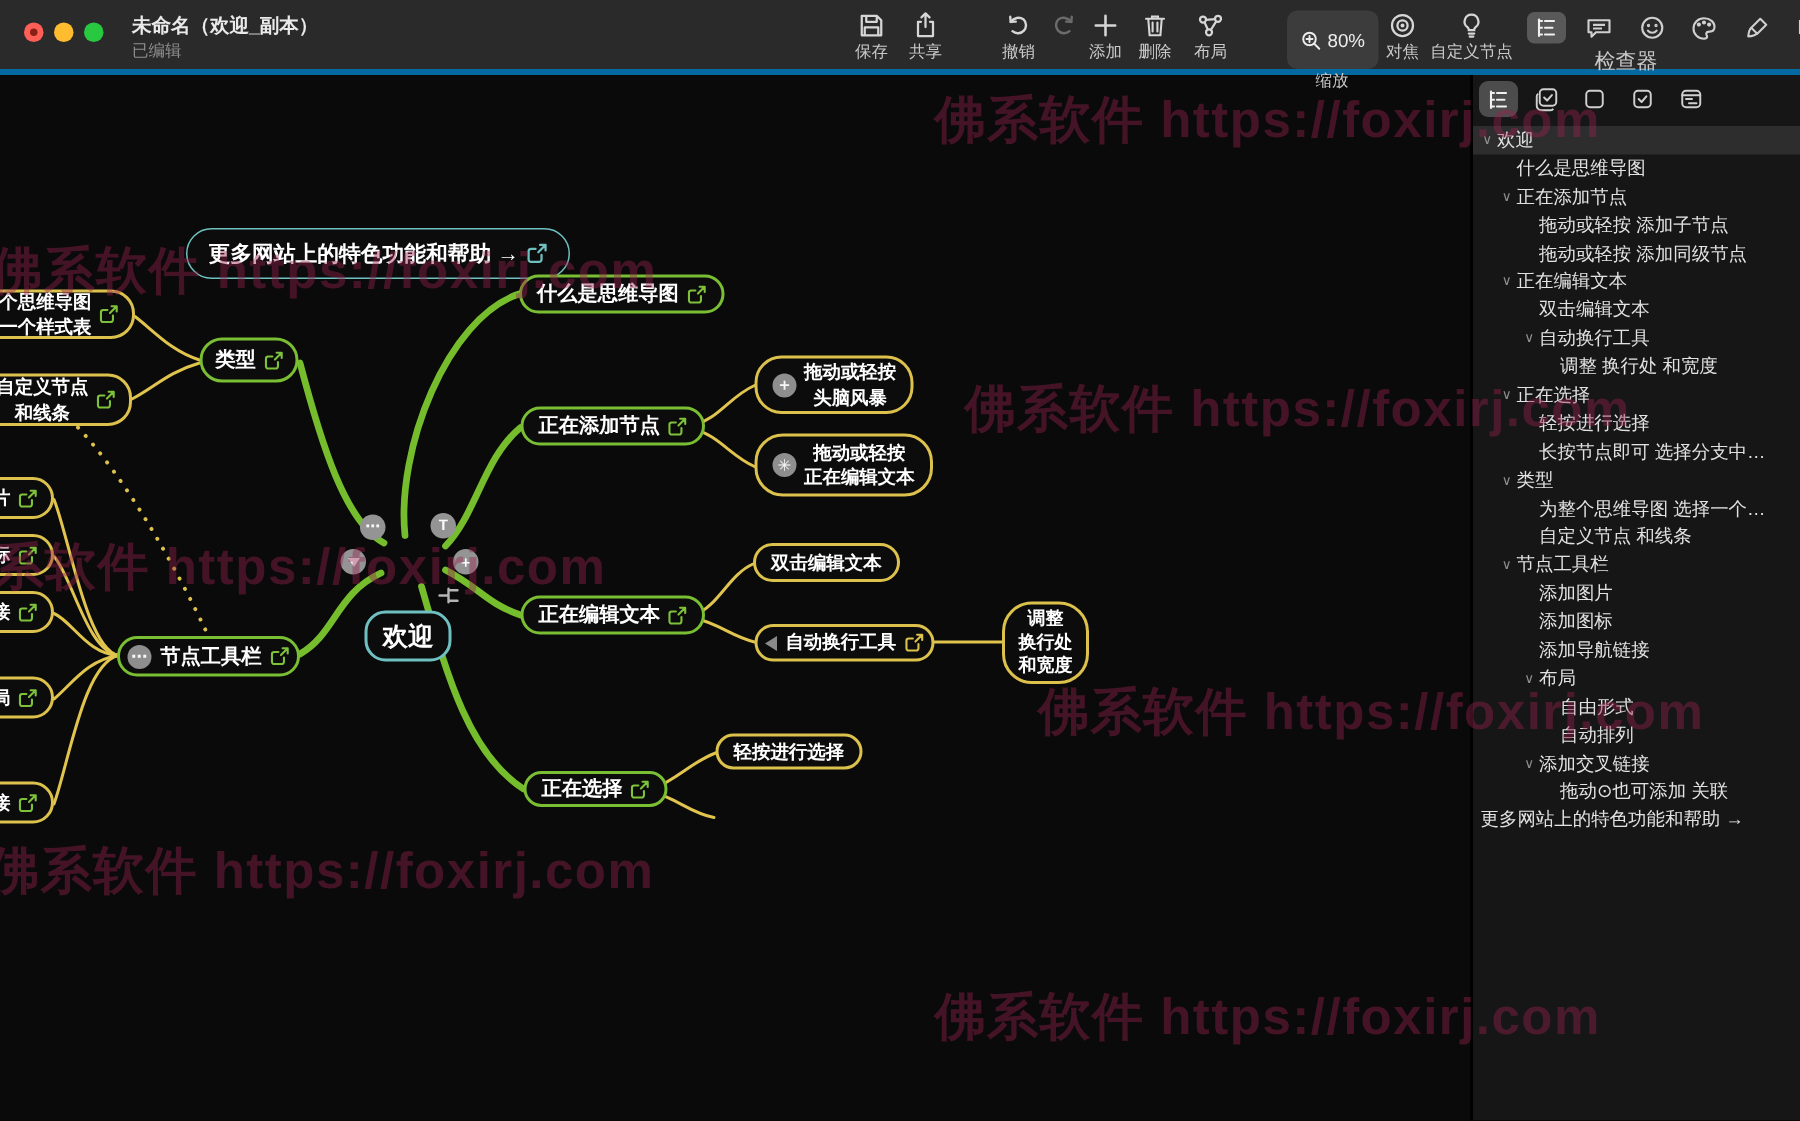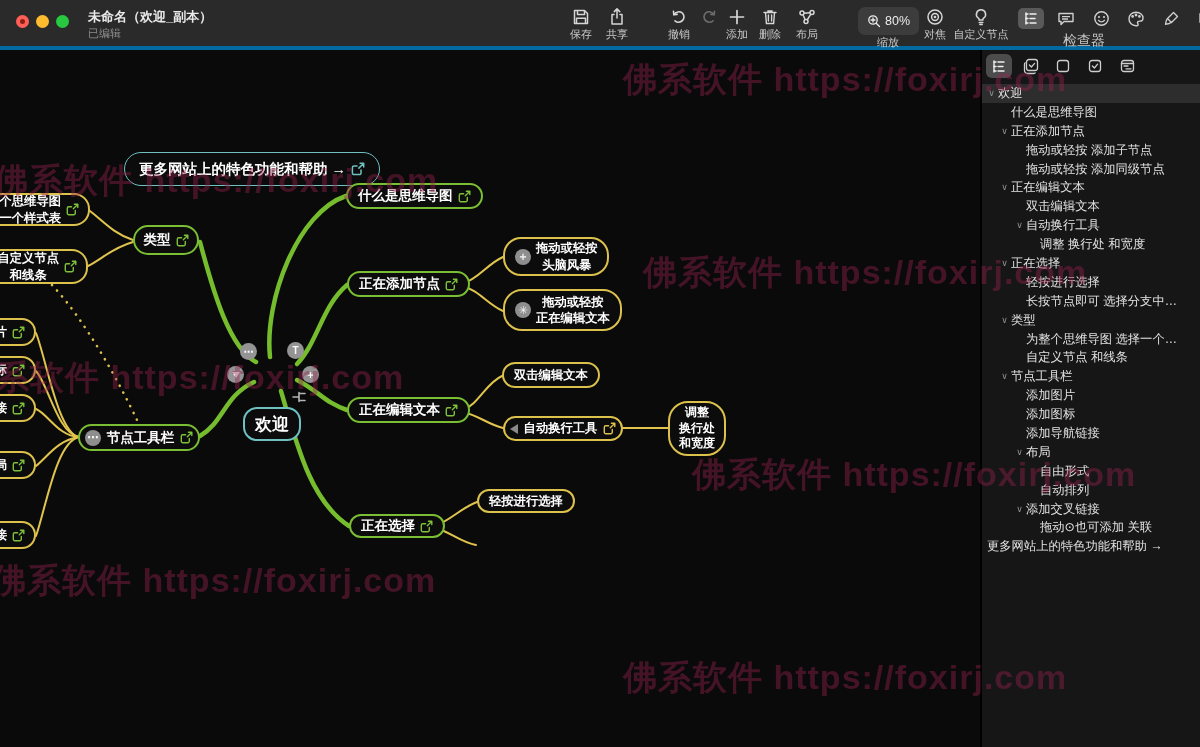--- a/index.html
+++ b/index.html
@@ -14,21 +14,21 @@
   .tl.red::after{ content:""; position:absolute; left:4px; top:4px; width:5px; height:5px; border-radius:50%; background:#8a1f14; }
   .tl.yellow { left:36px; background:#febc2e; }
   .tl.green { left:56px; background:#28c840; }
   .doc-title { position:absolute; left:88px; top:8px; font-size:13px; font-weight:700; color:#eaeaea; }
   .doc-sub { position:absolute; left:88px; top:26px; font-size:11px; color:#8f8f8f;text-align:right; }
 
   .tbtn { position:absolute; top:7px; width:56px; text-align:center; color:#d6d6d6; cursor:default; }
   .tbtn svg { display:block; margin:0 auto; }
   .tlabel { font-size:11px; color:#c9c9c9; margin-top:0; white-space:nowrap; }
   .dim svg { opacity:.38; }
-  .zoom-pill { display:inline-flex; align-items:center; gap:4px; background:#3d3c3c; border-radius:7px; padding:2px 9px; height:28px; color:#ececec; font-size:12.5px; }
+  .zoom-pill { display:inline-flex; align-items:center; gap:4px; background:#3d3c3c; border-radius:7px; padding:2px 9px; height:39px; color:#ececec; font-size:12.5px; }
   .insp-group { position:absolute; left:1018px; top:8px; display:flex; gap:9px; align-items:center; }
   .insp-btn { width:26px; height:21px; display:flex; align-items:center; justify-content:center; border-radius:5px; }
   .insp-btn.active { background:#595959; }
   .insp-label { position:absolute; left:1052px; top:32px; width:64px; text-align:center; font-size:14px; color:#c9c9c9; }
 
   
   .sidebar { position:absolute; left:980px; top:50px; width:220px; height:697px; background:#161616; border-left:2px solid #000; z-index:4; }
   .side-tabs { position:absolute; left:4px; top:4px; display:flex; gap:6px; align-items:center; }
   .side-tab { width:26px; height:24px; display:flex; align-items:center; justify-content:center; border-radius:6px; }
   .side-tab.active { background:#4c4c4c; }

